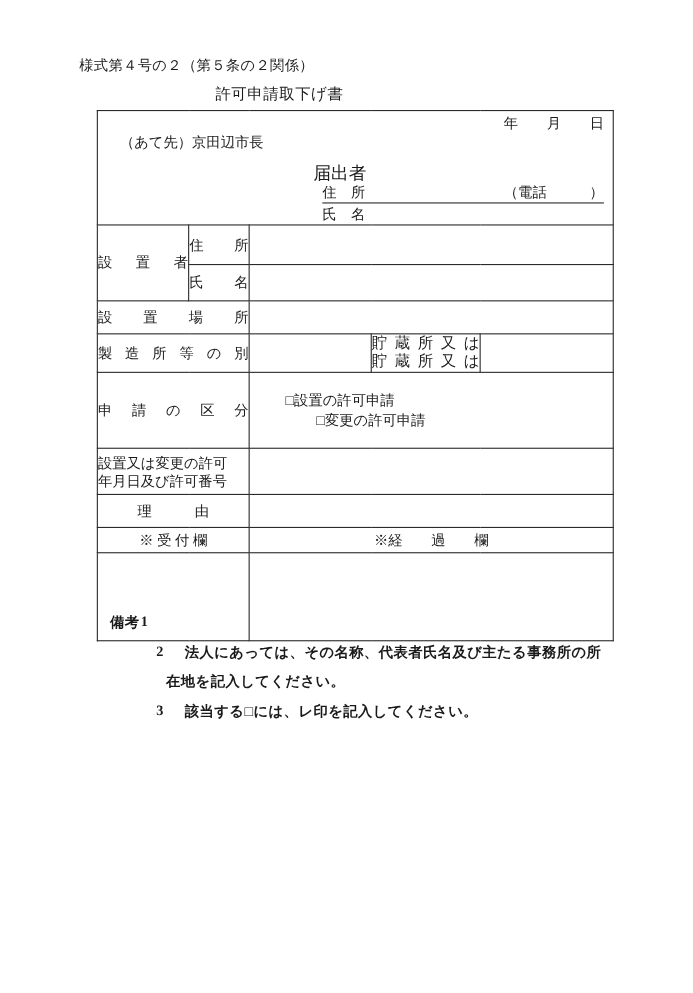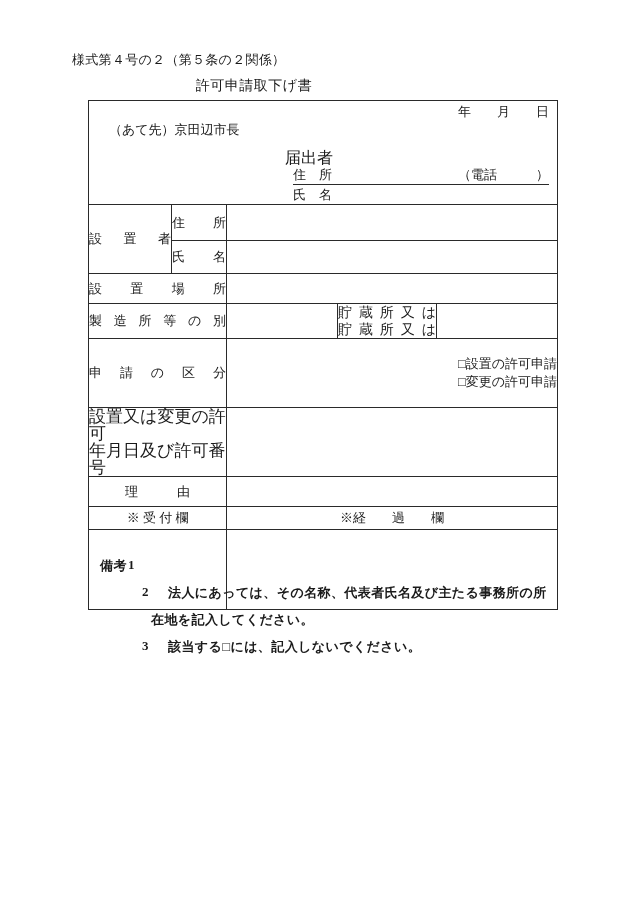--- a/index.html
+++ b/index.html
@@ -44,23 +44,23 @@
     position:absolute;left:204px;width:256px;height:17px;
     border-bottom:1px solid #2a2a2a;
     display:flex;justify-content:space-between;align-items:flex-end;
     font-size:13px;white-space:pre;
   }
   .fill-row.addr{top:66px;}
   .fill-row.name{top:86px;}
   
   .two-line div{line-height:17px;}
   td.storage-cell{padding:0 7px;font-size:14px;margin-top:28px;}
-  td.permit-cell{padding:0 6px;font-size:17px;}
+  td.permit-cell{padding:0 6px;font-size:13px;}
   
-  td.options-cell{padding:0 0 0 6px;white-space:pre;text-align:right;}
+  td.options-cell{padding:0 0 0 6px;white-space:pre;}
   .opt{display:inline-block;}
   .opt + .opt{margin-left:28px;}
   .opt .cb{display:inline;}
   
   .notes{position:absolute;left:0;top:557px;width:630px;height:110px;font-size:13px;font-weight:bold;}
   .notes span{position:absolute;white-space:pre;letter-spacing:0.4px;}
 </style>
 </head>
 <body>
 
@@ -143,16 +143,16 @@
     </tbody>
   </table>
 
   <div class="notes">
     <span style="left:100px;top:0">備考</span>
     <span style="left:128px;top:0">1</span>
     <span style="left:142px;top:27px">2</span>
     <span style="left:151px;top:54px">在地を記入してください。</span>
     <span style="left:168px;top:27px">法人にあっては、その名称、代表者氏名及び主たる事務所の所</span>
     <span style="left:142px;top:81px">3</span>
-    <span style="left:168px;top:81px">該当する□には、記入しないでください。</span>
+    <span style="left:168px;top:81px">該当する□には、レ印を記入してください。</span>
   </div>
 
 </div>
 
 </body></html>

